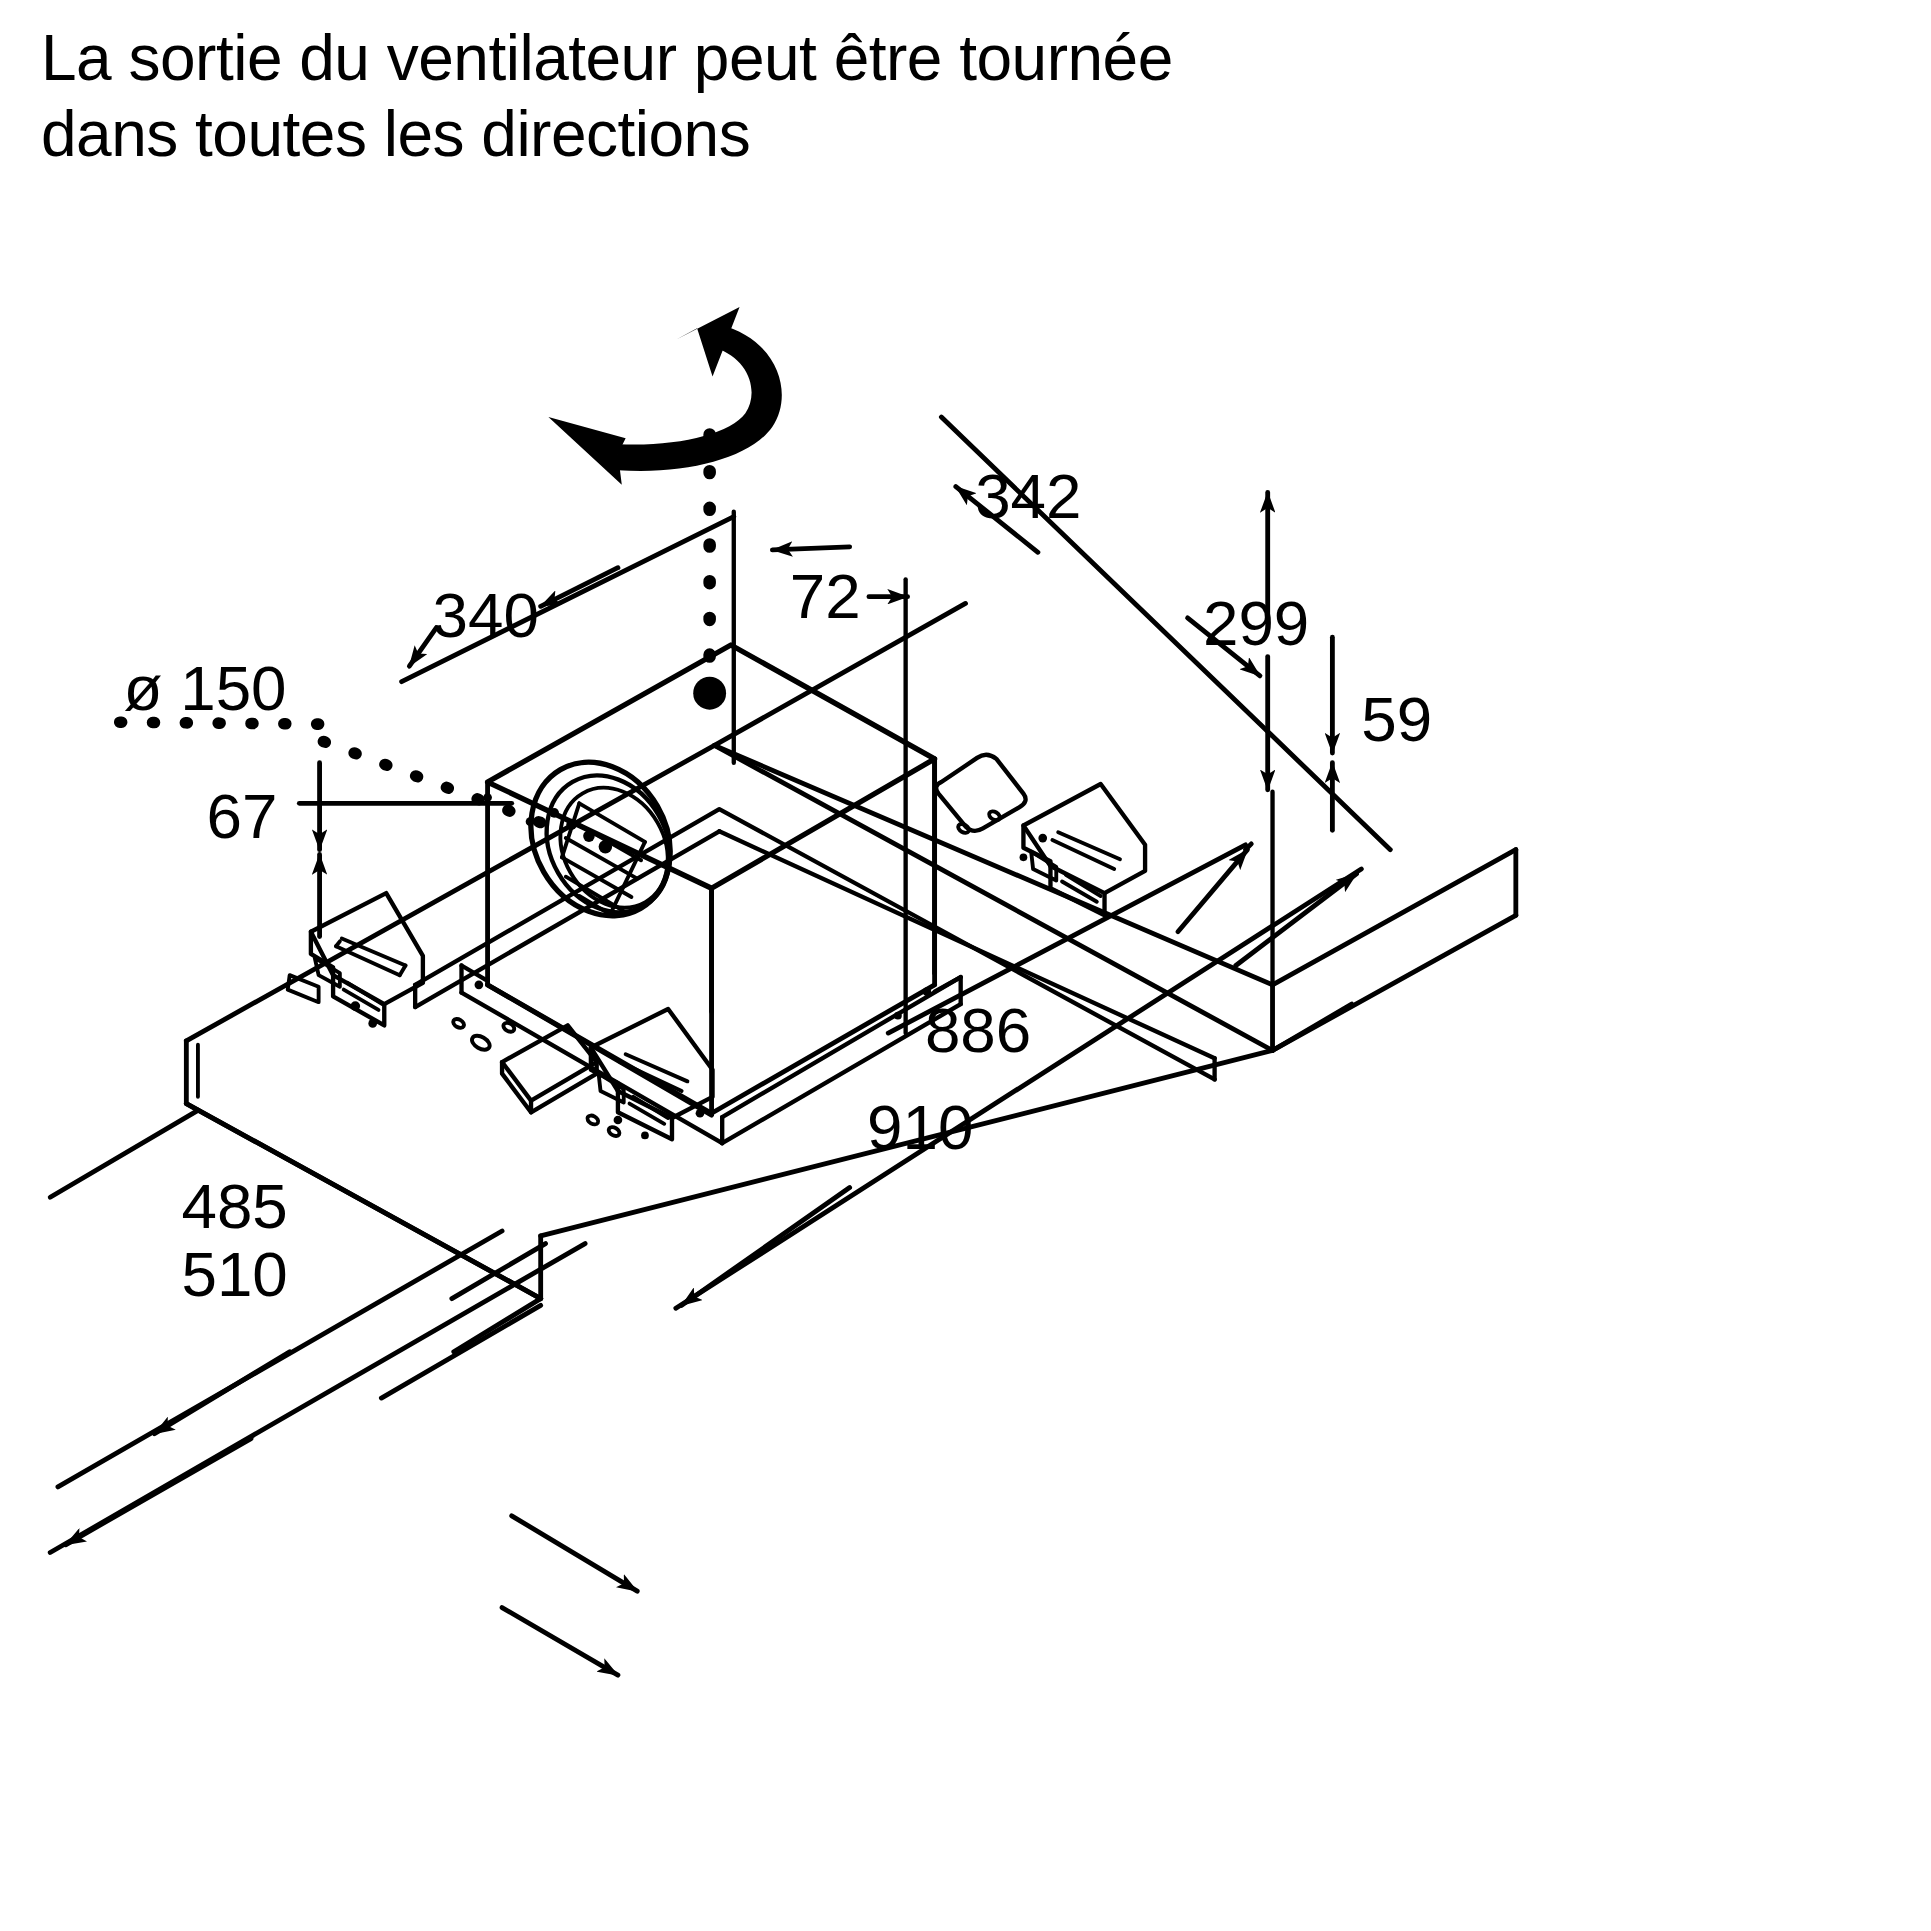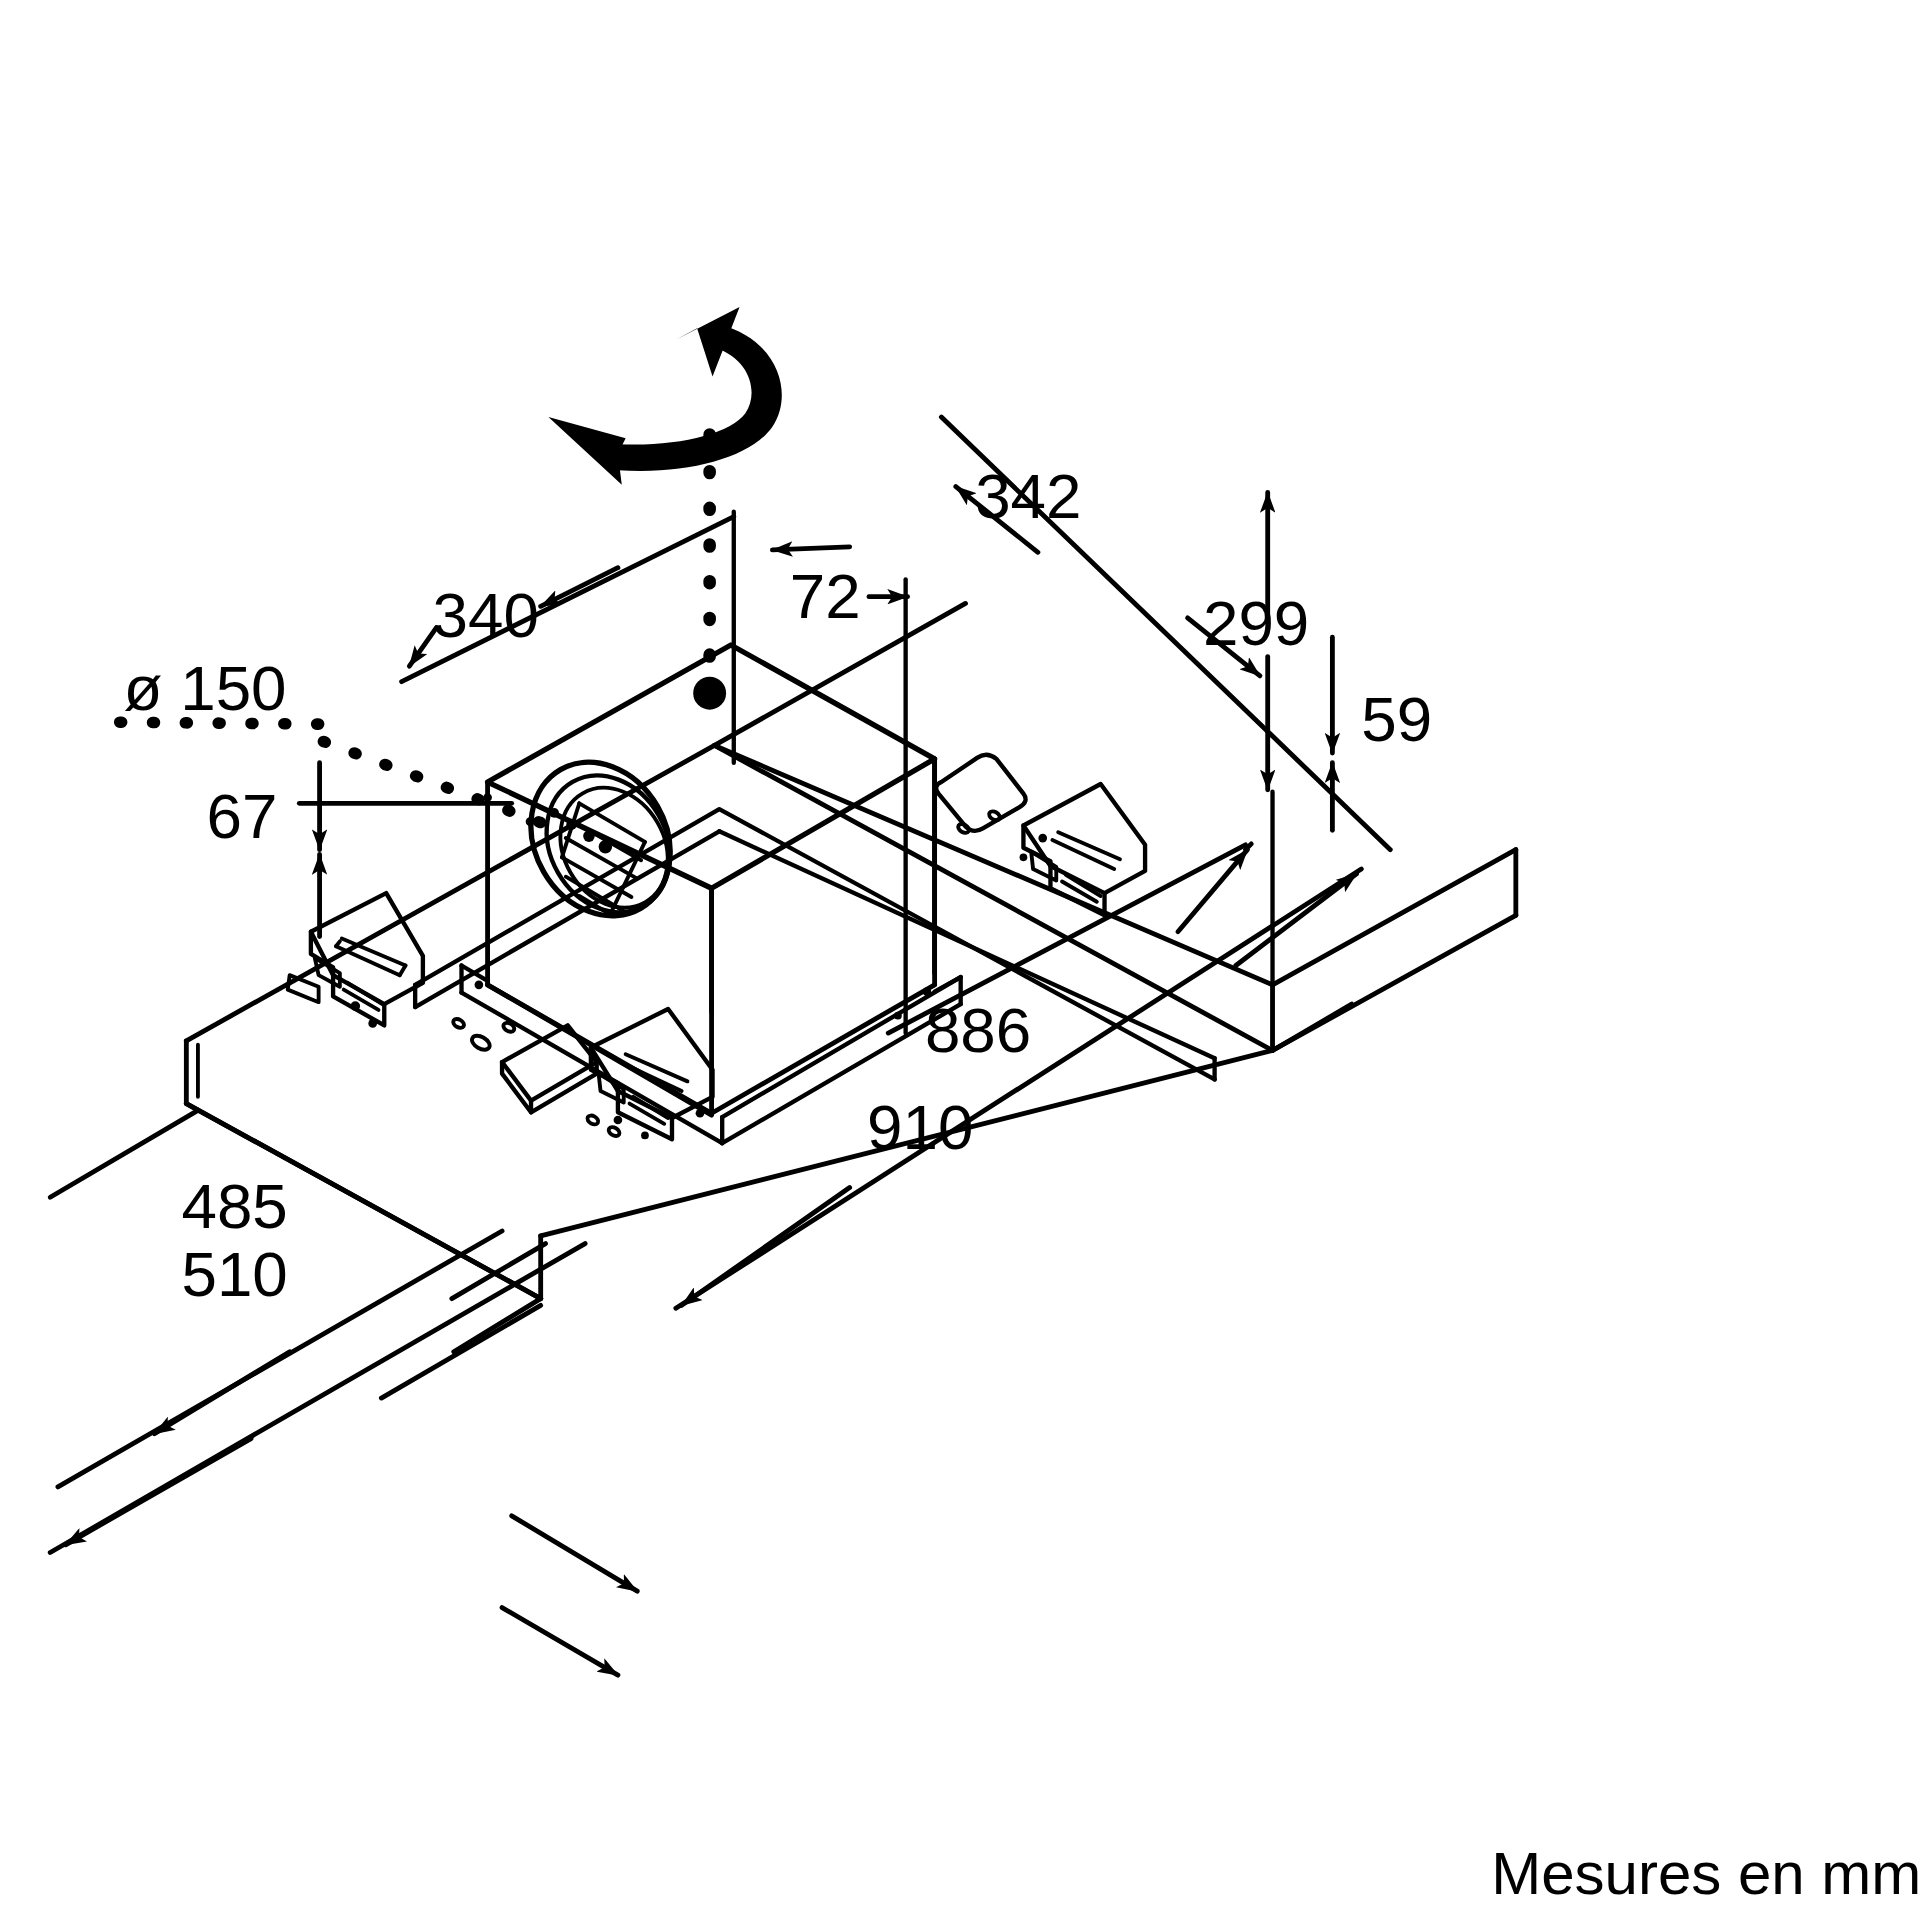--- a/index.html
+++ b/index.html
@@ -55,20 +55,22 @@
     font-family: "Liberation Sans", sans-serif;
     font-size: 66px;
     fill: #000;
   }
 </style>
 </head>
 <body>
 
 <div id="page-root">
 
+  <div class="title-block">La sortie du ventilateur peut être tournée
+dans toutes les directions</div>
 
   <svg class="drawing" viewBox="0 0 2000 2000" xmlns="http://www.w3.org/2000/svg">
     <defs>
       <marker id="ah" markerWidth="22" markerHeight="16" refX="21" refY="8" orient="auto" markerUnits="userSpaceOnUse">
         <path d="M0,0 L22,8 L0,16 L5,8 Z" fill="#000"></path>
       </marker>
       <marker id="ahs" markerWidth="26" markerHeight="18" refX="25" refY="9" orient="auto" markerUnits="userSpaceOnUse">
         <path d="M0,0 L26,9 L0,18 L6,9 Z" fill="#000"></path>
       </marker>
     </defs>
@@ -367,16 +369,15 @@
     <text class="dimtext" x="818" y="640">72</text>
     <text class="dimtext" x="1246" y="668">299</text>
     <text class="dimtext" x="1410" y="768">59</text>
     <text class="dimtext" x="214" y="868">67</text>
     <text class="dimtext" x="958" y="1090">886</text>
     <text class="dimtext" x="898" y="1190">910</text>
     <text class="dimtext" x="188" y="1272">485</text>
     <text class="dimtext" x="188" y="1342">510</text>
   </svg>
 
-  <div class="footer-note">Mesures en mm</div>
 
 </div>
 
 
 </body></html>

